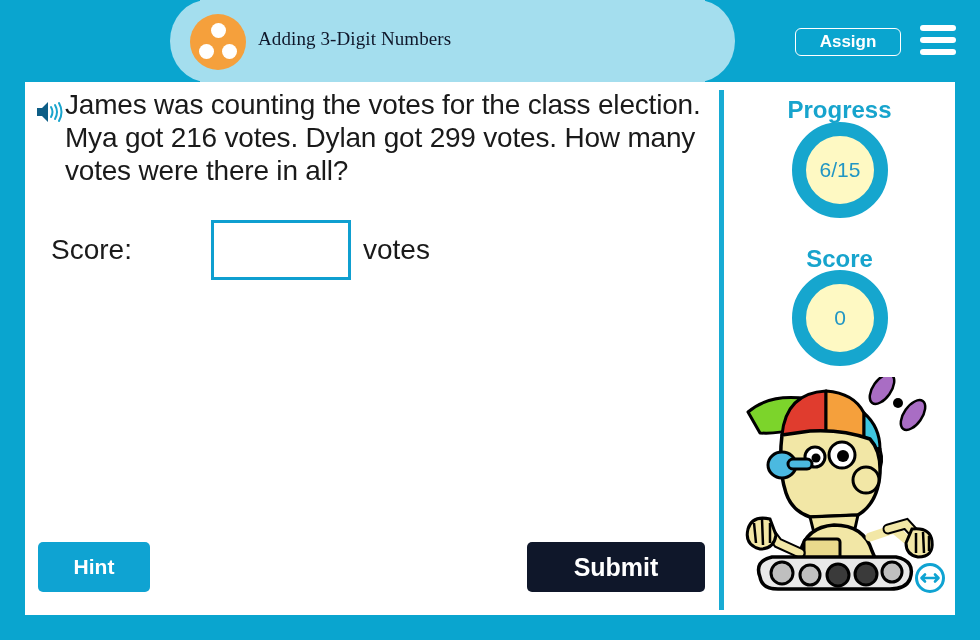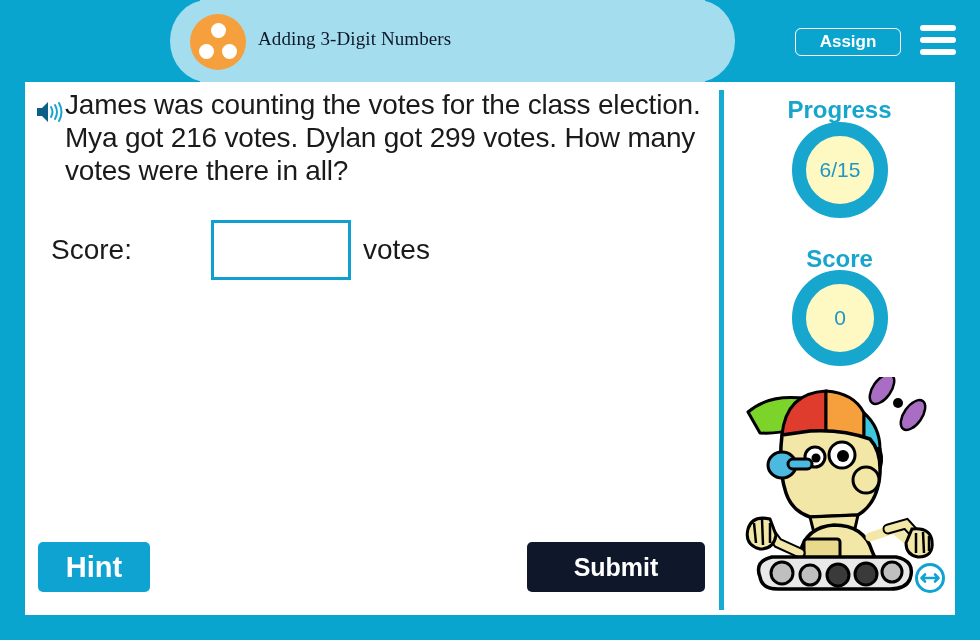--- a/index.html
+++ b/index.html
@@ -198,21 +198,21 @@
   }
 
   #hint-button {
     position: absolute;
     left: 13px; top: 460px;
     width: 112px; height: 50px;
     background: #0FA3D2;
     border: none;
     border-radius: 5px;
     color: #ffffff;
-    font-size: 29px;
+    font-size: 21px;
     font-weight: bold;
     font-family: "Liberation Sans", sans-serif;
     cursor: pointer;
   }
   #submit-button {
     position: absolute;
     left: 502px; top: 460px;
     width: 178px; height: 50px;
     background: #0f172a;
     border: none;

